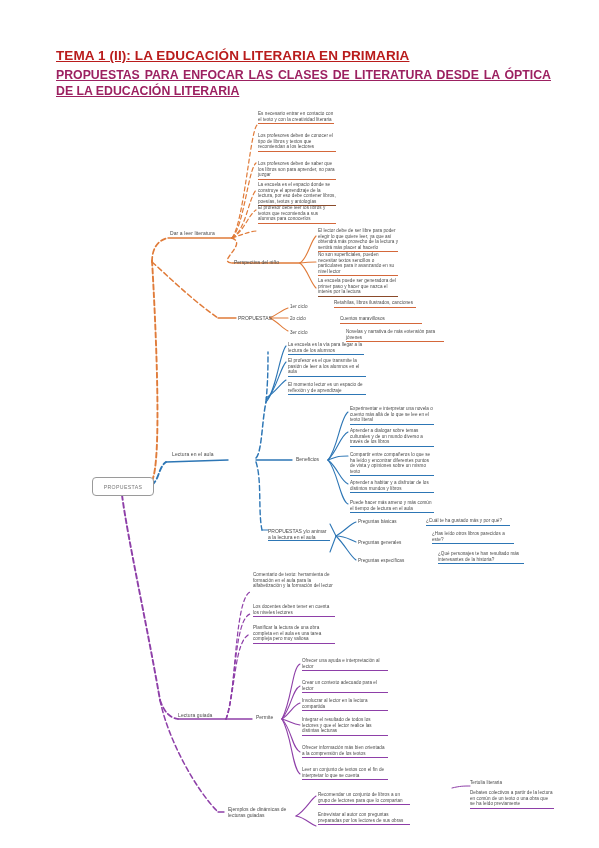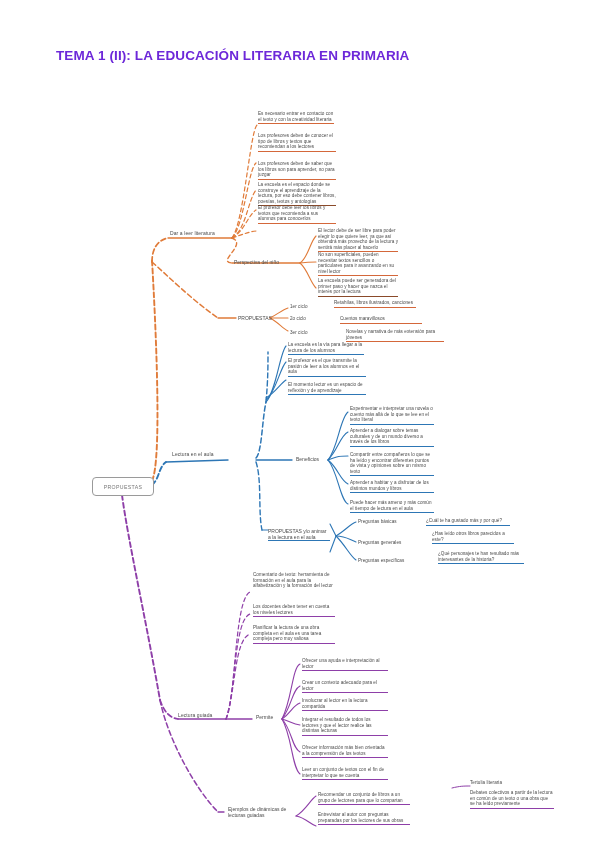--- a/index.html
+++ b/index.html
@@ -7,22 +7,22 @@
     width:599px;height:848px;position:relative;overflow:hidden;
     font-family:"Liberation Sans",sans-serif;
     color:#3a3a3a;
   }
   #canvas{position:absolute;inset:0;}
   svg.links{position:absolute;left:0;top:0;width:599px;height:848px;pointer-events:none;}
 
   
   .title-block{position:absolute;left:56px;top:48px;width:495px;}
   .t1{
-    font-size:13.5px;font-weight:bold;color:#6d28d9;
-    letter-spacing:.1px;line-height:16px;
+    font-size:13.5px;font-weight:bold;color:#b91c1c;
+    text-decoration:underline;letter-spacing:.1px;line-height:16px;
     white-space:nowrap;
   }
   .t2{
     font-size:12.3px;font-weight:bold;color:#9c2161;
     text-decoration:underline;line-height:16px;
     text-align:justify;text-align-last:left;
     margin-top:3px;
   }
 
   
@@ -53,20 +53,21 @@
   .branch-label{position:absolute;font-size:5px;color:#4a4a4a;letter-spacing:.1px;}
   .sub-label{position:absolute;font-size:5px;color:#4a4a4a;}
 </style>
 </head>
 <body>
 
 <div id="canvas">
 
   <div class="title-block">
     <div class="t1">TEMA 1 (II): LA EDUCACIÓN LITERARIA EN PRIMARIA</div>
+    <div class="t2">PROPUESTAS PARA ENFOCAR LAS CLASES DE LITERATURA DESDE LA ÓPTICA DE LA EDUCACIÓN LITERARIA</div>
   </div>
 
   <svg class="links" viewBox="0 0 599 848">
     <g fill="none" stroke-linecap="round">
 
       <path d="M152,481 C 162,460 156,330 152,260" stroke="#e07b39" stroke-width="1.9" stroke-dasharray="5 3"></path>
       <path d="M152,262 C 152,248 158,240 168,238" stroke="#e07b39" stroke-width="1.7" stroke-dasharray="5 3"></path>
       <path d="M168,238 L 232,238" stroke="#e07b39" stroke-width="1.4"></path>
 
       <path d="M232,238 C 246,230 248,200 256,190" stroke="#e07b39" stroke-width="1.2" stroke-dasharray="4 3"></path>

